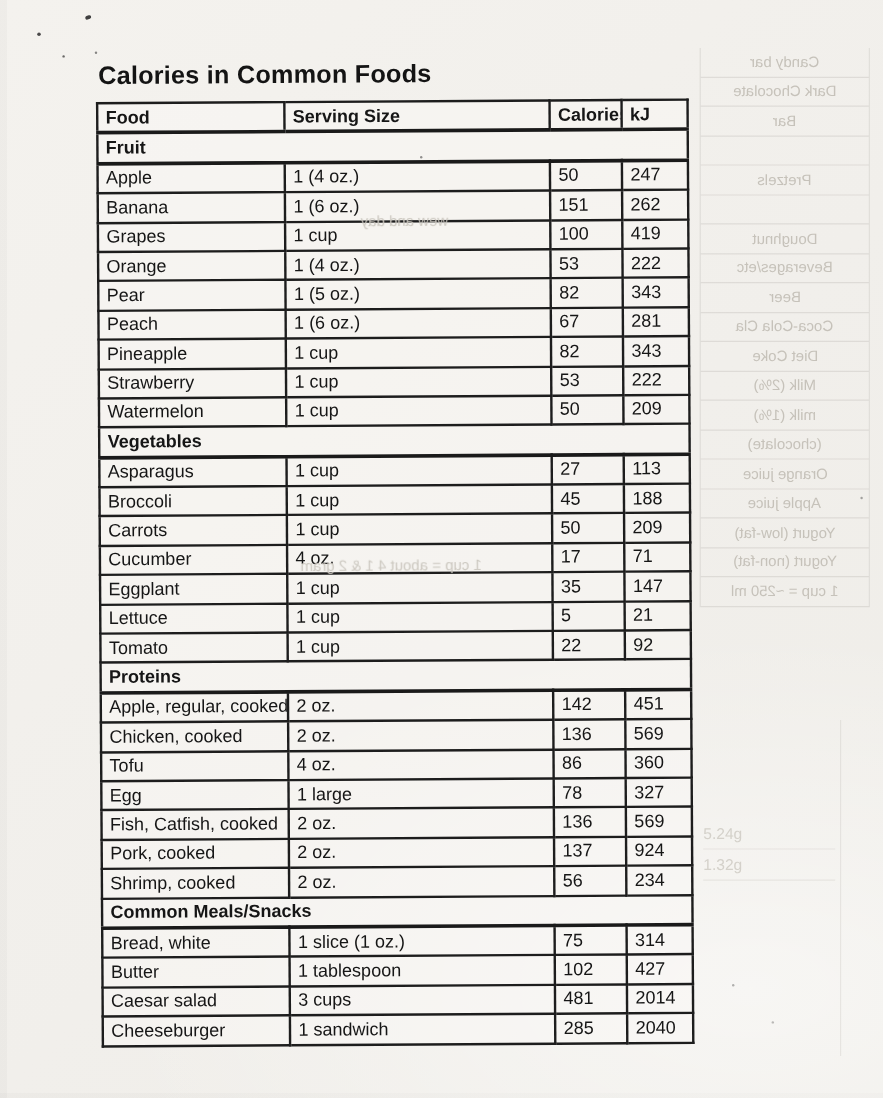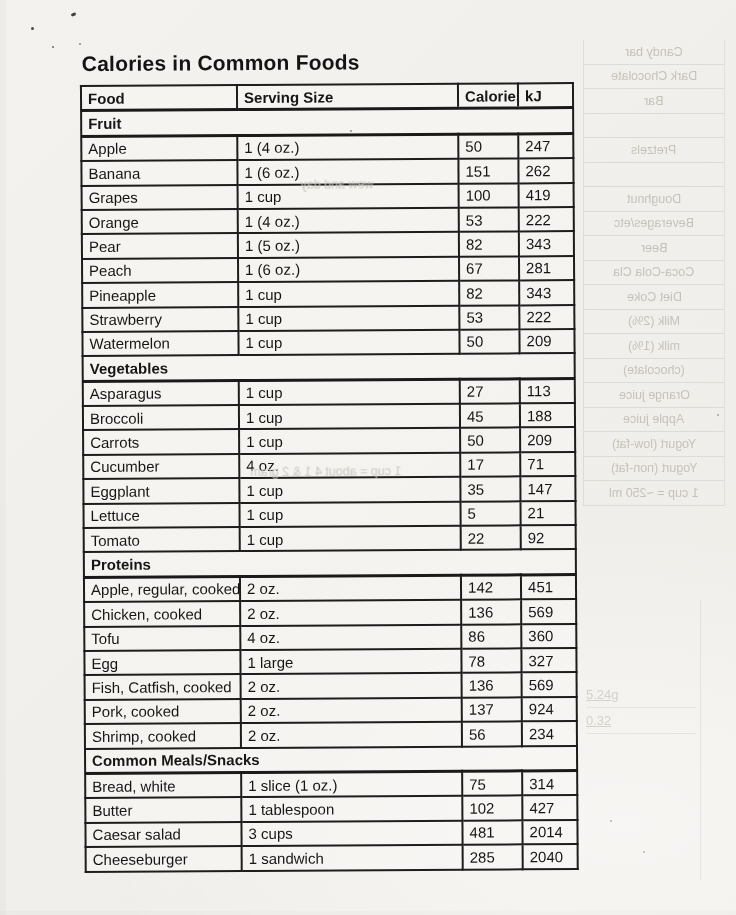--- a/index.html
+++ b/index.html
@@ -71,21 +71,21 @@
     position:absolute;
     color:#ccc8c0;font-size:12.5px;filter:blur(0.5px);
     transform:scaleX(-1);white-space:nowrap;pointer-events:none;
   }
   .snippet-1{left:300px;top:179px;}
   .snippet-2{left:248px;top:466px;}
   .gram-panel{position:absolute;left:586px;top:682px;width:110px;}
   .gram-row{
     height:25px;display:flex;align-items:center;
     border-bottom:1px solid rgba(130,125,118,0.12);
-    color:#d4d1ca;font-size:13px;filter:blur(0.5px);text-decoration:underline;
+    color:#d4d1ca;font-size:13px;filter:blur(0.5px);
   }
   .ghost-vline{
     position:absolute;left:700px;top:600px;width:1px;height:280px;
     background:rgba(130,125,118,0.13);
   }
   
   .speck{position:absolute;background:#2c2c2c;border-radius:50%;}
   .sp1{left:31px;top:27px;width:3px;height:3px;opacity:.85;}
   .sp2{left:71px;top:13px;width:5px;height:3px;border-radius:2px;transform:rotate(-20deg);opacity:.9;}
   .sp3{left:52px;top:46px;width:2px;height:2px;opacity:.7;}
@@ -154,21 +154,21 @@
       </div>
       <div class="ghost-row">
         <span class="ghost-text">Yogurt (non-fat)</span>
       </div>
       <div class="ghost-row">
         <span class="ghost-text">1 cup = ~250 ml</span>
       </div>
     </div>
   <div class="gram-panel">
       <div class="gram-row">5.24g</div>
-      <div class="gram-row">0.32</div>
+      <div class="gram-row">1.32g</div>
     </div>
   <div class="ghost-vline"></div>
 
   <div class="scan-tilt">
     <h1 class="doc-title">Calories in Common Foods</h1>
 
     <table class="calorie-table">
       <colgroup>
         <col class="c-food">
           <col class="c-serving">

